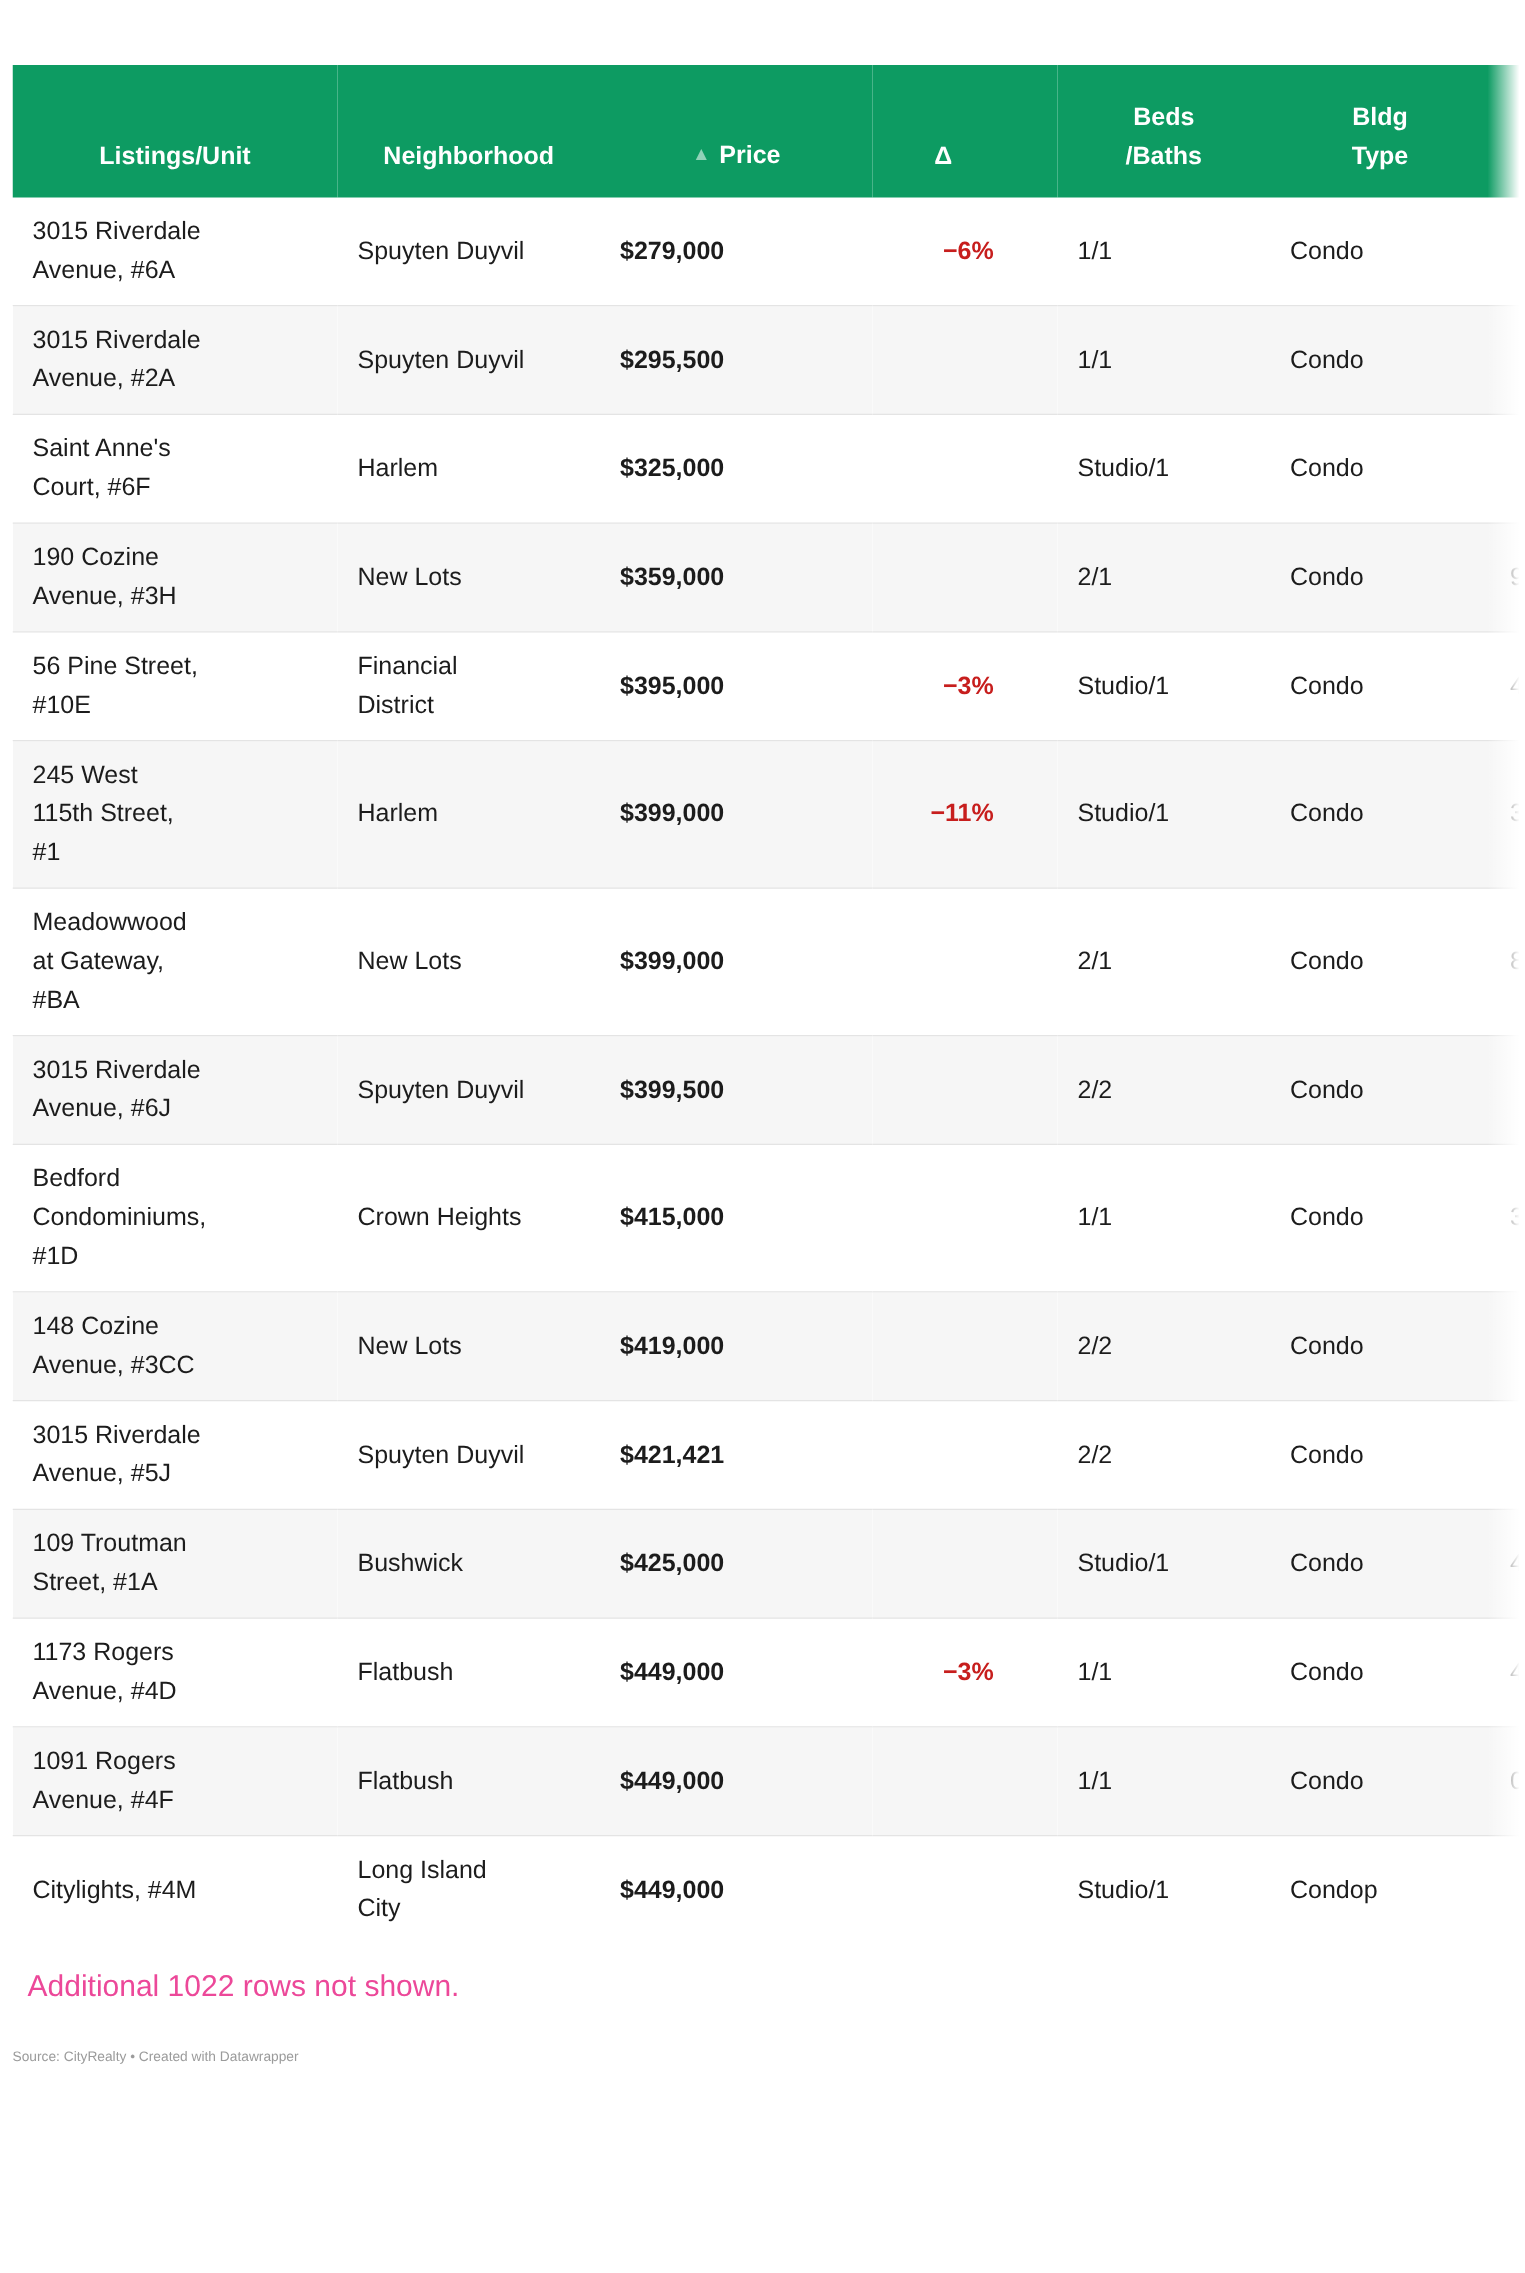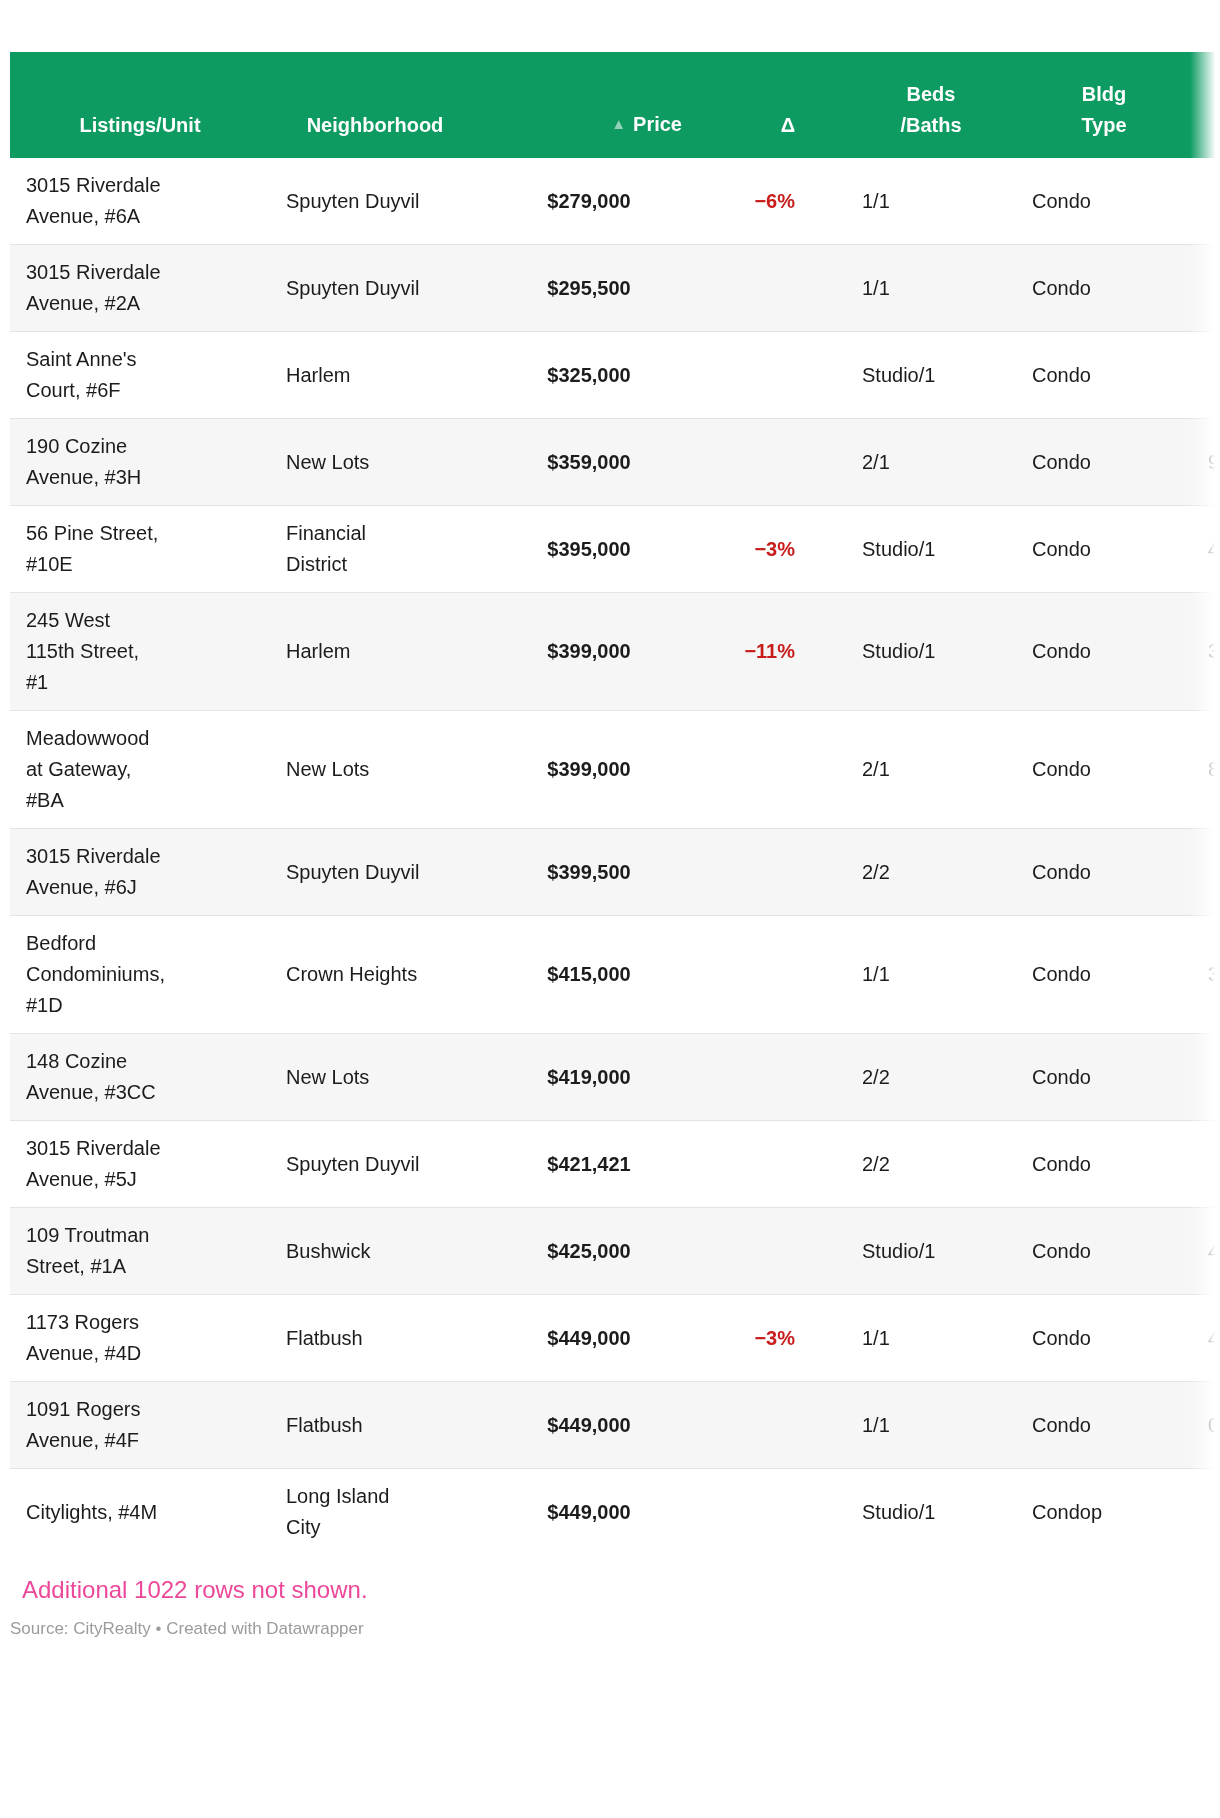--- a/index.html
+++ b/index.html
@@ -56,21 +56,21 @@
     font-weight: 700;
     font-size: 20px;
     line-height: 31px;
     text-align: center;
     vertical-align: bottom;
     height: 106px;
     box-sizing: border-box;
     padding: 0 16px 17px 16px;
     cursor: pointer;
   }
-  thead th.num { text-align: right; }
+  thead th.num { }
   thead th.delta-col { padding-right: 51px; }
 
   .sort-arrow {
     color: rgba(255,255,255,0.55);
     font-size: 15px;
     margin-right: 7px;
     display: inline-block;
     transform: translateY(-2px);
   }
 
@@ -80,21 +80,21 @@
     color: #1c1c1c;
     vertical-align: middle;
     padding: 12px 16px;
     box-sizing: border-box;
     overflow: hidden;
   }
   tbody tr { background: #ffffff; }
   tbody tr:nth-child(even) { background: #f6f6f6; }
   tbody tr + tr { border-top: 1px solid #e4e4e4; }
 
-  td.price { text-align: center; font-weight: 700; }
+  td.price { text-align: left; font-weight: 700; }
   td.delta { text-align: right; padding-right: 51px; font-weight: 700; color: #c71e1d; }
   td .ln { white-space: nowrap; }
   td.c7cell { white-space: nowrap; }
 
   .fade-right {
     position: absolute;
     top: 0;
     bottom: 0;
     right: 0;
     width: 30px;
@@ -102,22 +102,22 @@
     pointer-events: none;
   }
 
   .tbl-note {
     margin: 22px 10px 0 22px;
     font-size: 24px;
     line-height: 25px;
     color: #ec4899;
   }
   .tbl-source {
-    margin: 16px 10px 0 10px;
-    font-size: 17px;
+    margin: 33px 10px 0 10px;
+    font-size: 11px;
     line-height: 22px;
     color: #9b9b9b;
   }
   .tbl-source a {
     color: #9b9b9b;
     text-decoration: none;
     cursor: pointer;
   }
 </style>
 </head>

